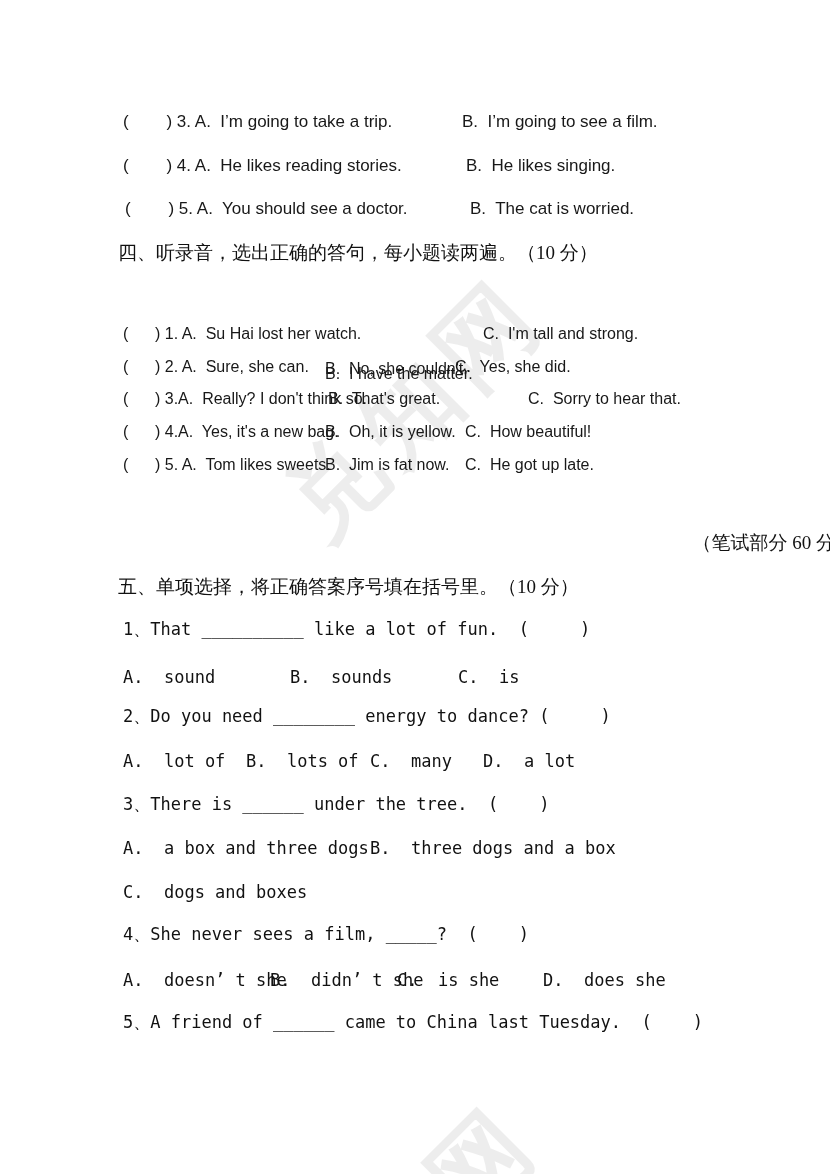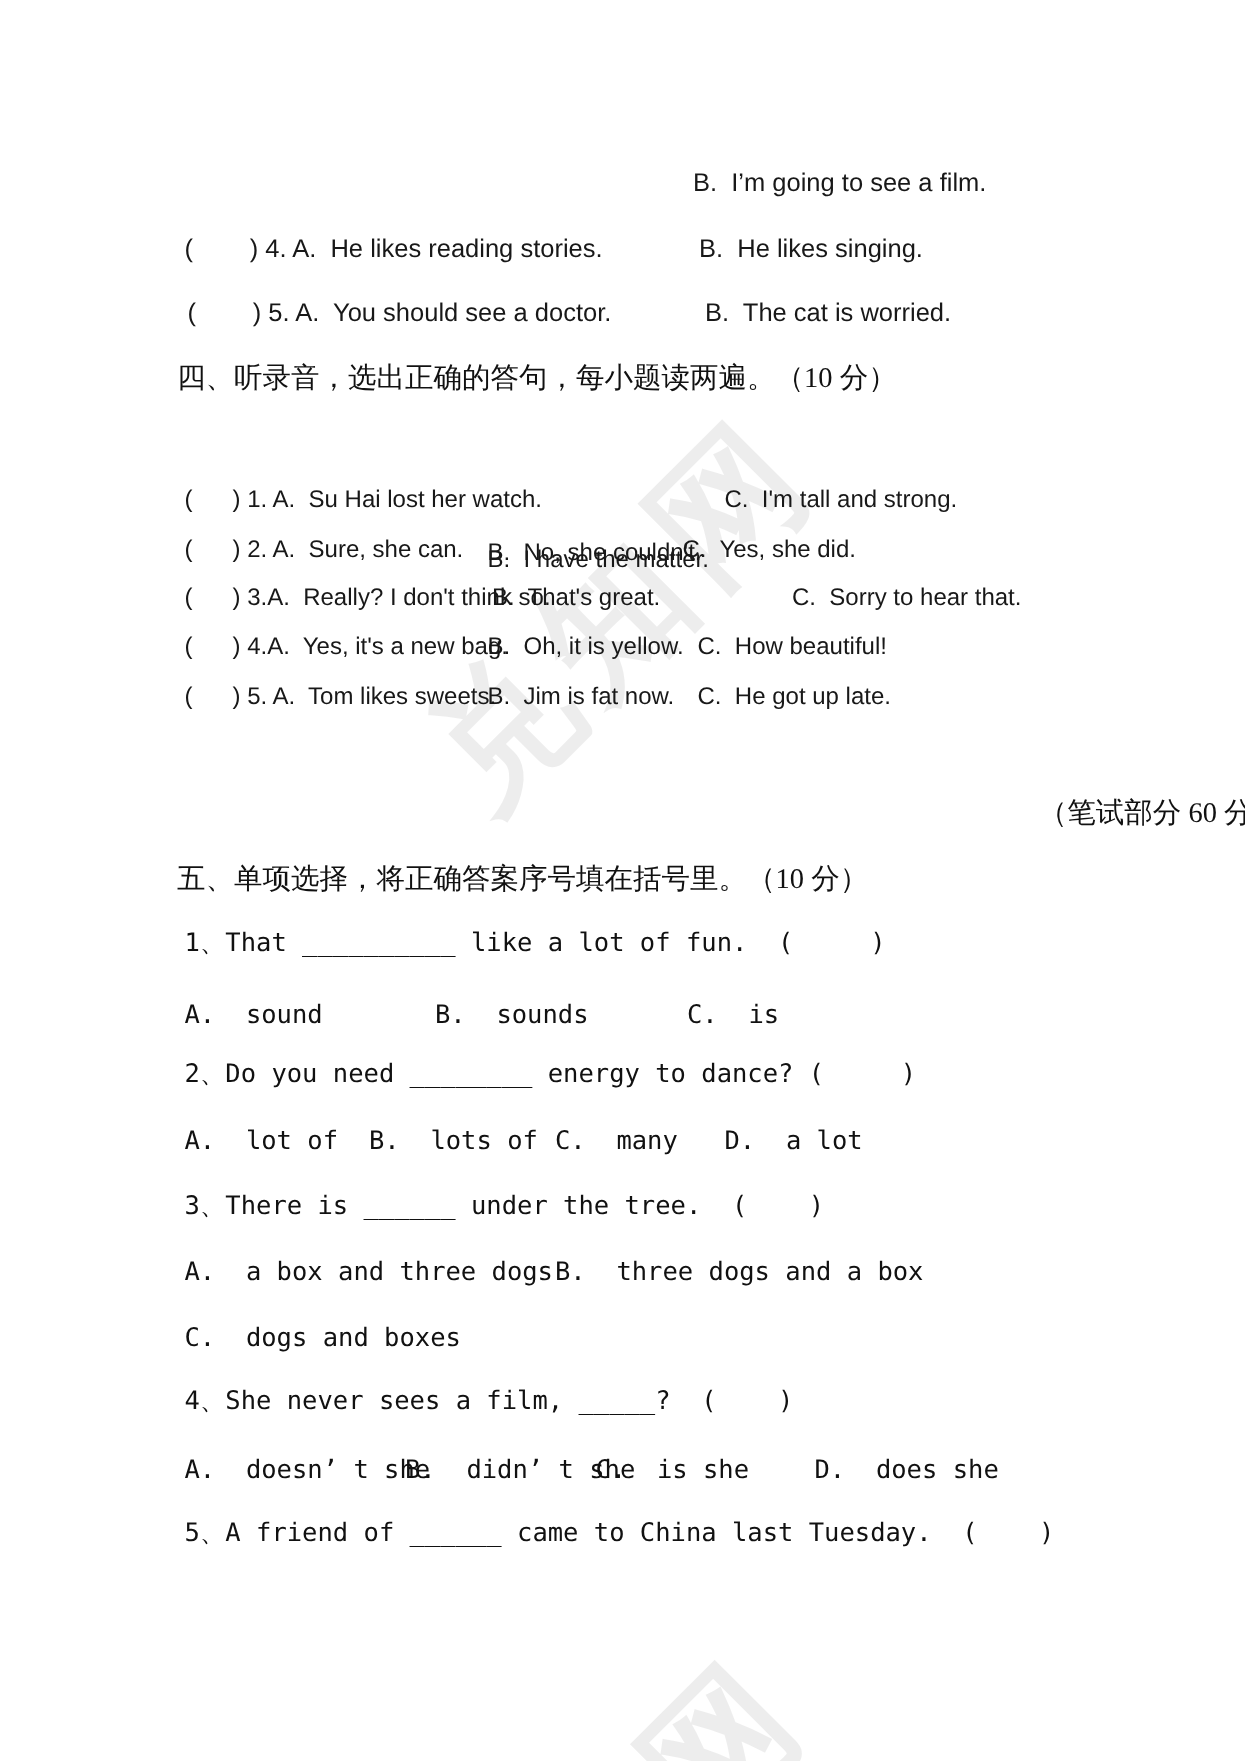--- a/index.html
+++ b/index.html
@@ -32,20 +32,21 @@
   .wm-bottom { left: 250px; top: 1172px; }
 </style>
 </head>
 <body>
 
 <div class="page">
 
   <div class="watermark wm-center">兑知网</div>
   <div class="watermark wm-bottom">兑知网</div>
 
+  <span class="abs sans" style="left:123px; top:111px;">(        ) 3. A.  I’m going to take a trip.</span>
   <span class="abs sans" style="left:462px; top:111px;">B.  I’m going to see a film.</span>
 
   <span class="abs sans" style="left:123px; top:155px;">(        ) 4. A.  He likes reading stories.</span>
   <span class="abs sans" style="left:466px; top:155px;">B.  He likes singing.</span>
 
   <span class="abs sans" style="left:125px; top:198px;">(        ) 5. A.  You should see a doctor.</span>
   <span class="abs sans" style="left:470px; top:198px;">B.  The cat is worried.</span>
 
   <span class="abs serif-cn" style="left:118px; top:241px;">四、听录音，选出正确的答句，每小题读两遍。（10 分）</span>
 

